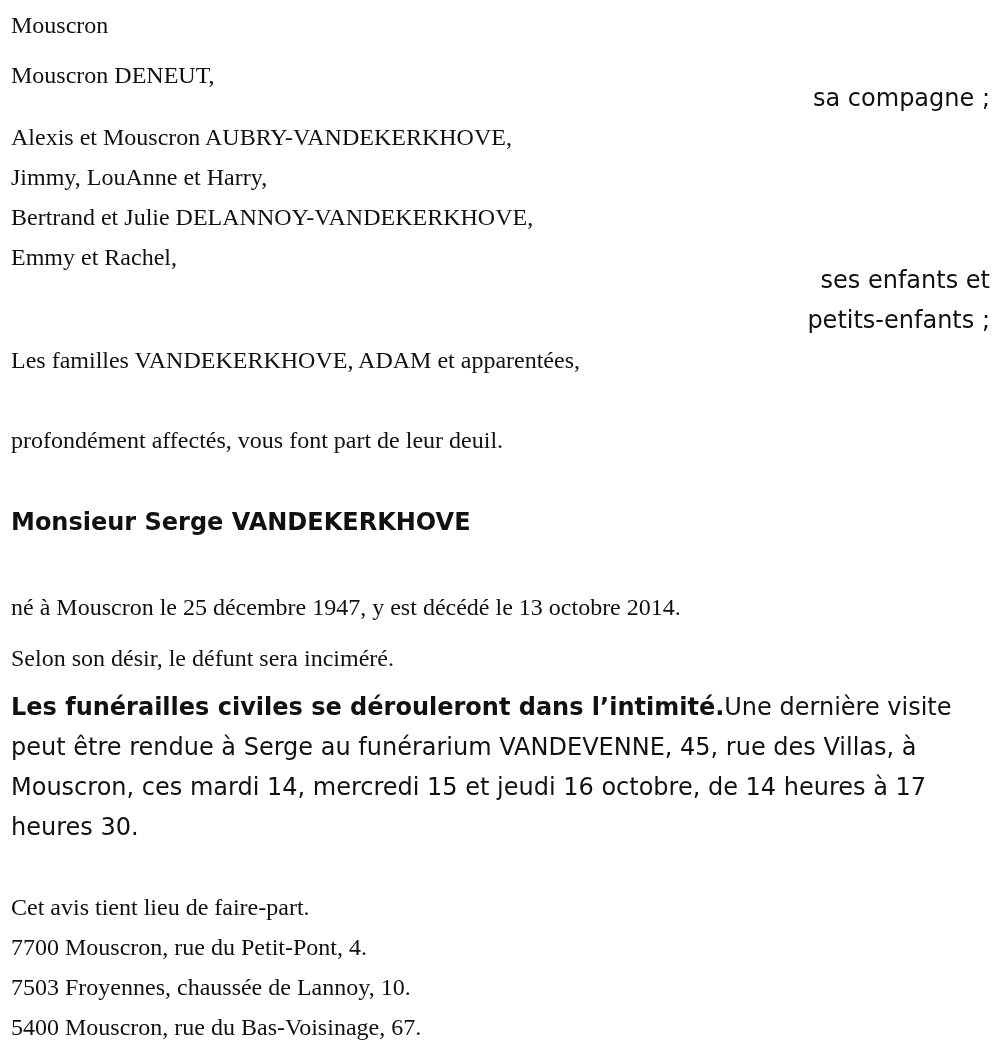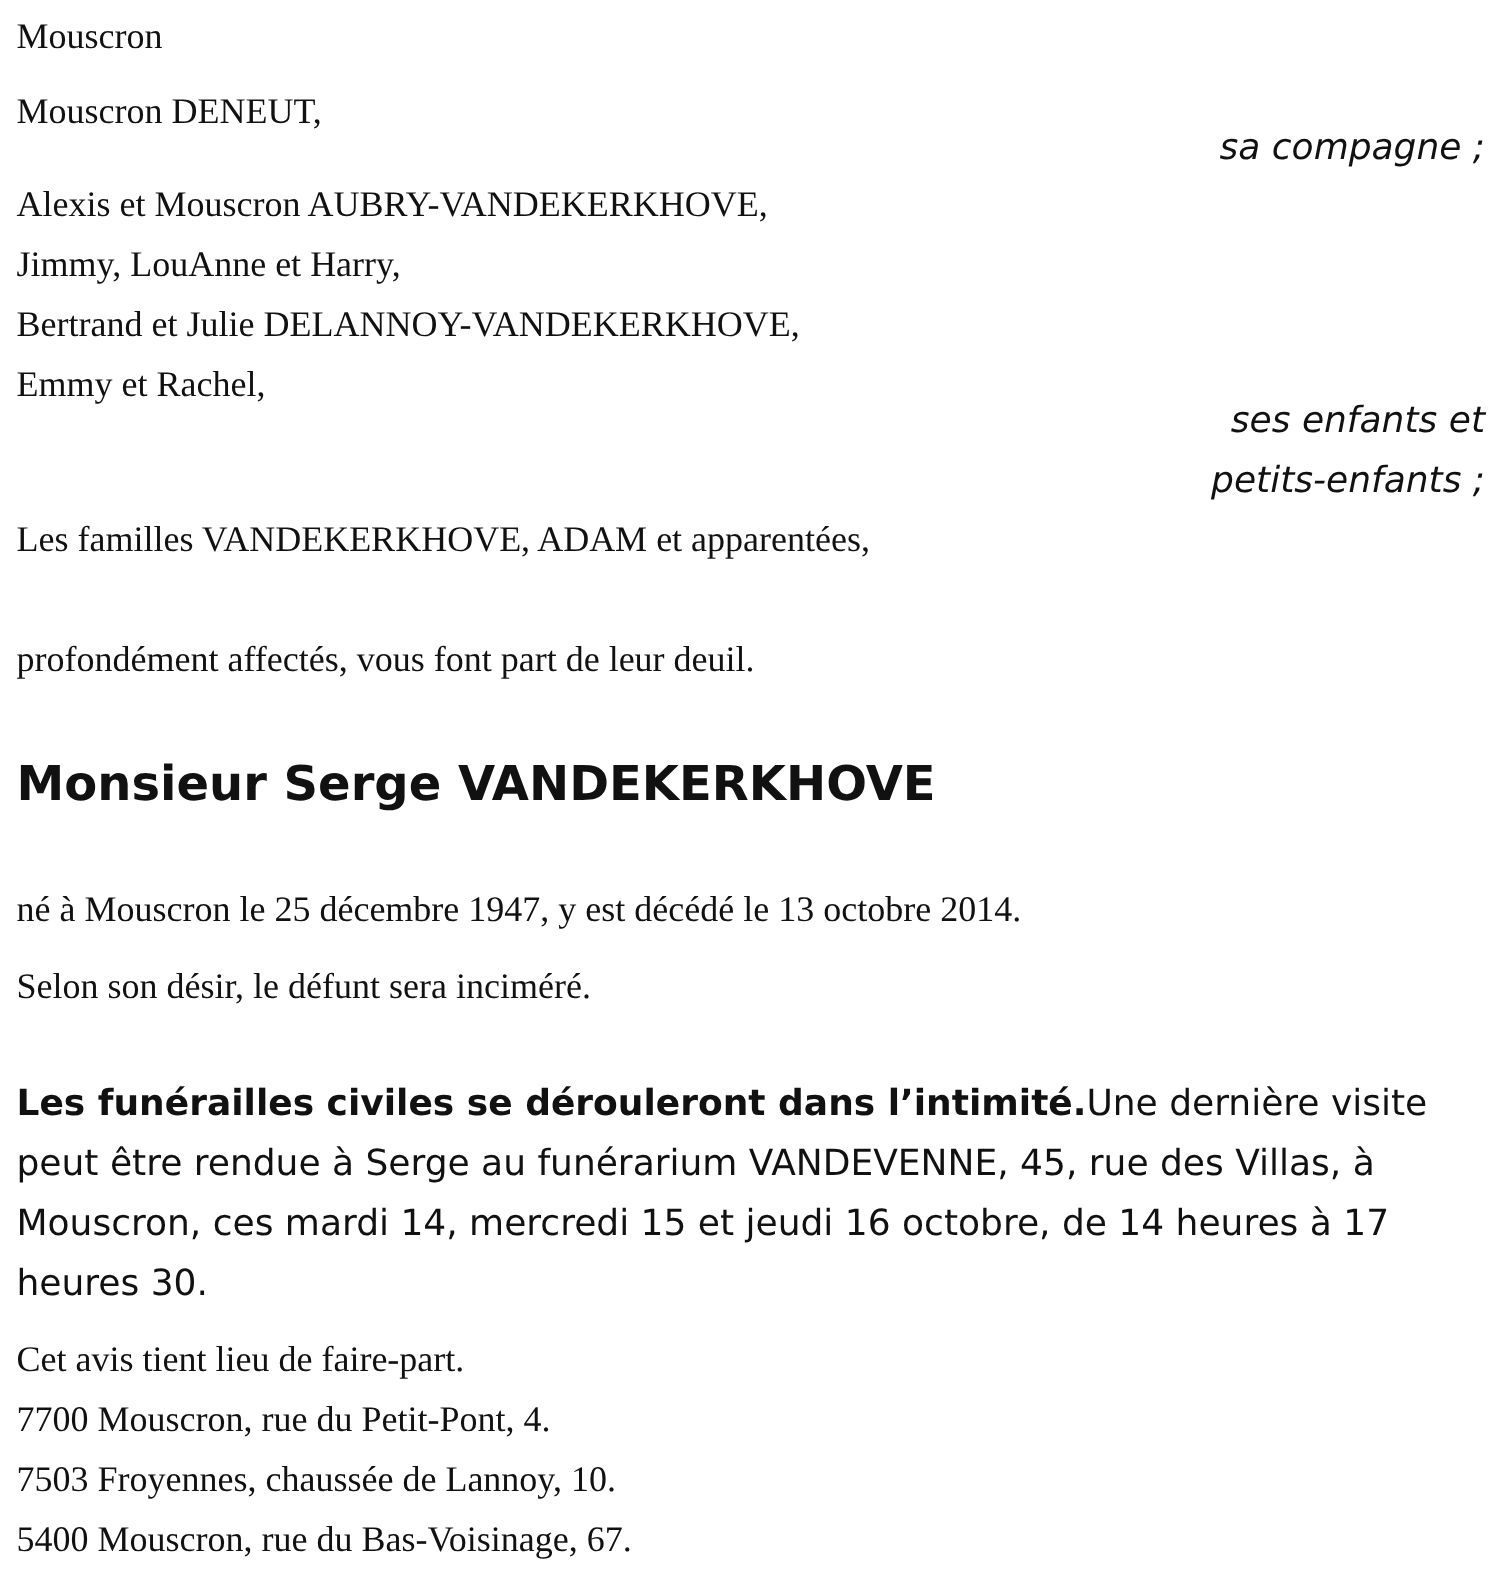--- a/index.html
+++ b/index.html
@@ -1,21 +1,21 @@
 <!DOCTYPE html>
 <html><head>
 <meta charset="utf-8">
 <style>
   html, body { margin:0; padding:0; background:#ffffff; }
   body { width:1000px; height:1063px; position:relative; overflow:hidden;
          font-family:"DejaVu Sans", sans-serif; color:#111; font-size:24px; }
   .line { position:absolute; left:11px; white-space:nowrap; line-height:30px;font-family:Liberation Serif, serif; }
-  .right { position:absolute; right:10px; font-style:italic; white-space:nowrap; line-height:30px; text-align:right; }
-  .title { position:absolute; left:11px; top:500px; font-weight:bold; font-size:32px; line-height:44px; white-space:nowrap; }
-  .para { position:absolute; left:11px; width:990px; line-height:40px;margin-top:28px; }
+  .right { position:absolute; right:10px; white-space:nowrap; line-height:30px; text-align:right; }
+  .title { position:absolute; left:11px; top:500px; font-weight:bold; font-size:24px; line-height:44px; white-space:nowrap; }
+  .para { position:absolute; left:11px; width:990px; line-height:40px; }
   .para b { font-weight:bold; }
 </style>
 </head>
 <body>
 
 <div class="line" style="top:10px">Mouscron</div>
 <div class="line" style="top:60px">Mouscron DENEUT,</div>
 <div class="right" style="top:83px">sa compagne ;</div>
 
 <div class="line" style="top:122px">Alexis et Mouscron AUBRY-VANDEKERKHOVE,</div>

